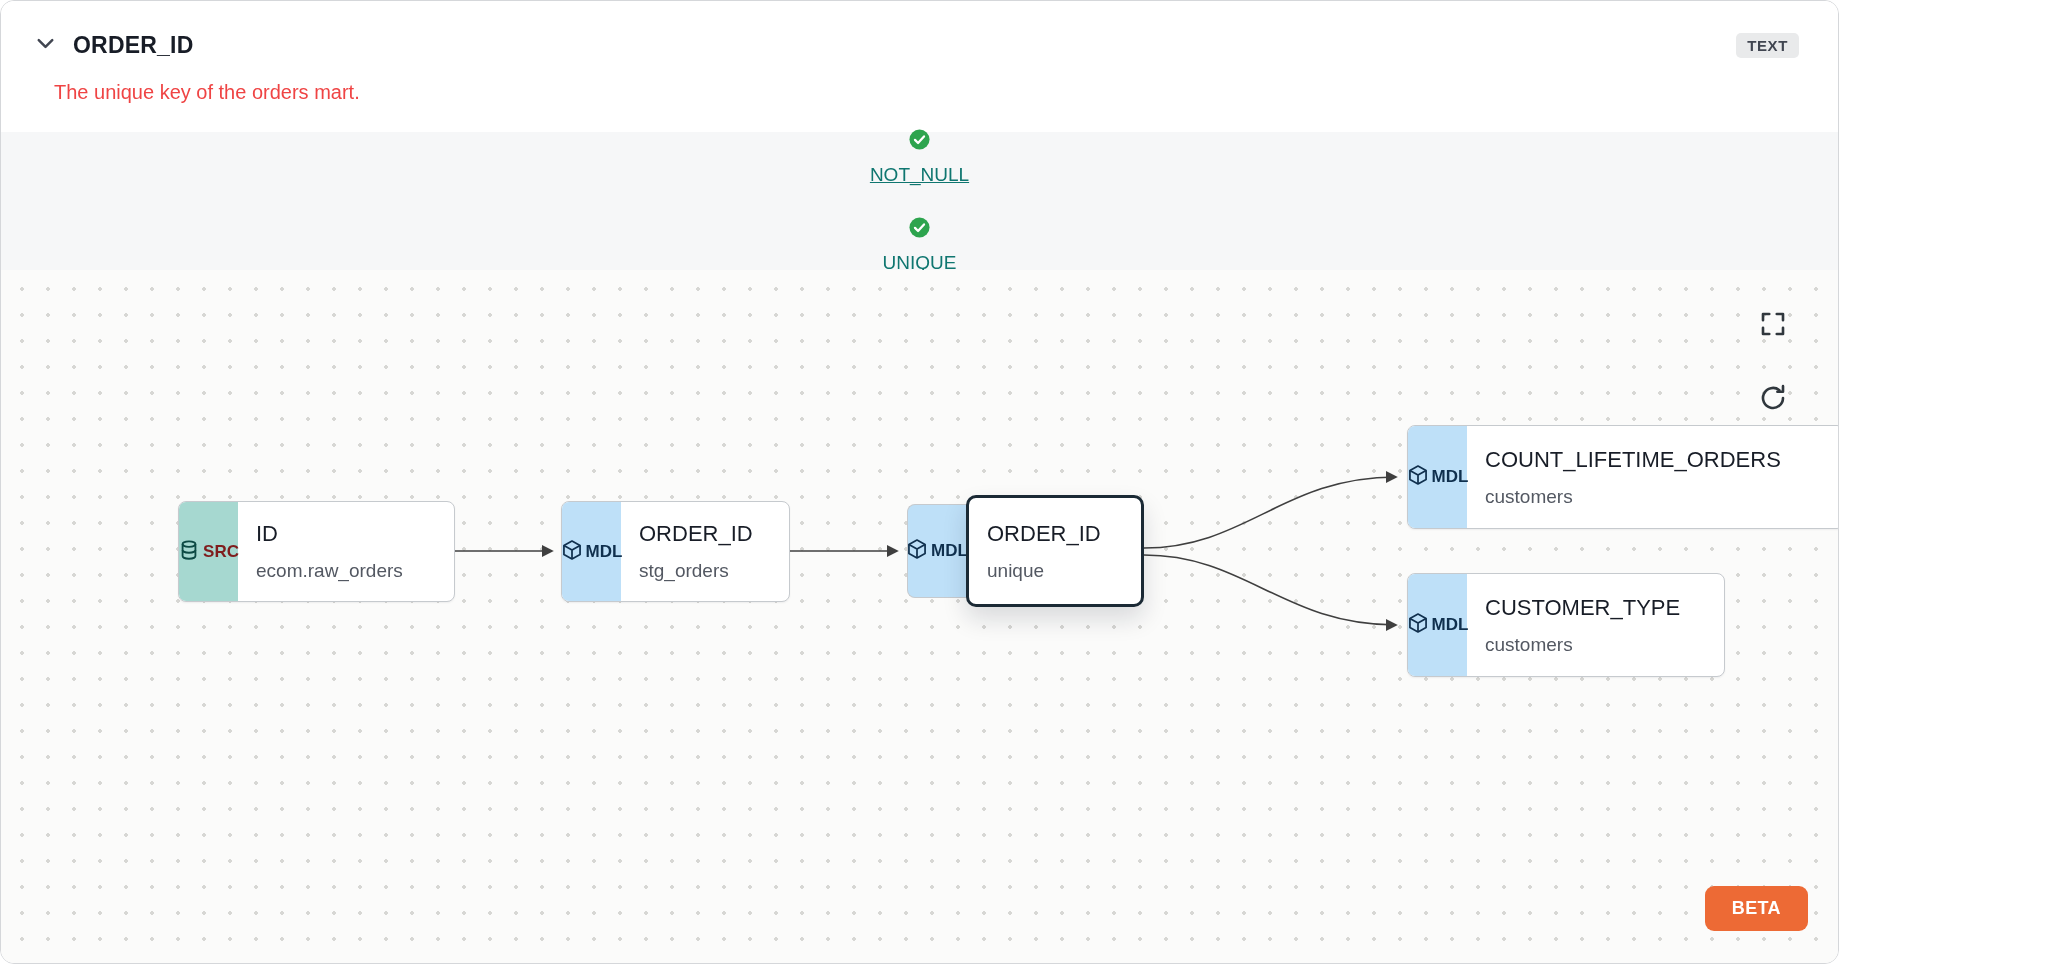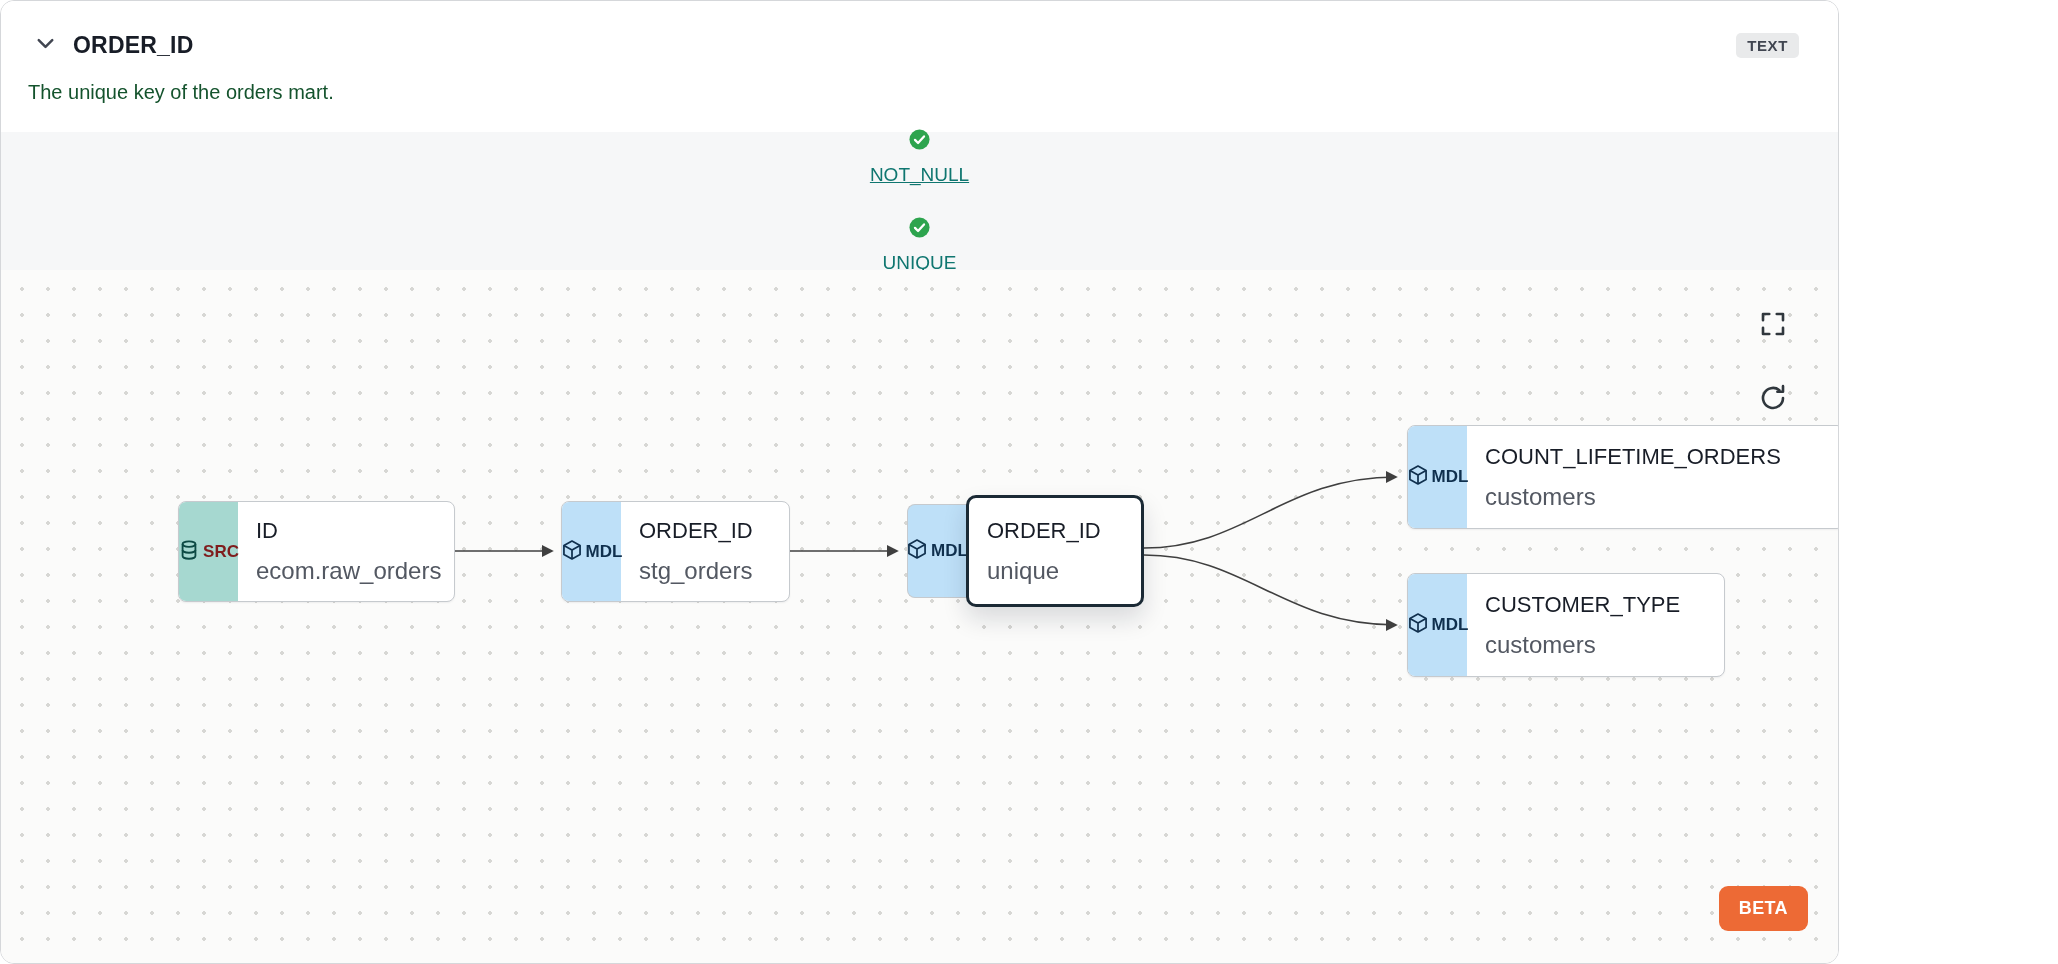--- a/index.html
+++ b/index.html
@@ -24,21 +24,21 @@
   .chevron-btn {
     width: 40px; height: 40px; border: none; background: transparent;
     display: flex; align-items: center; justify-content: center; cursor: pointer;
   }
   .page-title { font-size: 23px; font-weight: 700; margin-left: 8px; color: #181d27; letter-spacing: .2px; }
   .type-badge {
     margin-left: auto; background: #e9eaeb; color: #414651;
     font-size: 15px; font-weight: 600; letter-spacing: .6px;
     padding: 4px 11px; border-radius: 5px;
   }
-  .description { font-size: 20px; color: #14532d; margin-top: 14px; margin-left: 3px; }
+  .description { font-size: 20px; color: #ef4444; margin-top: 14px; margin-left: 29px; }
 
   
   .tests {
     height: 138px; background: #f6f7f8;
     padding: 0 39px; display: flex; flex-direction: column;
     justify-content: center; gap: 30px;
   }
   .test-row { display: flex; align-items: center; gap: 13px; flex-direction: column; }
   .check-icon { width: 23px; height: 23px; flex: 0 0 auto; }
   .test-link {
@@ -69,21 +69,21 @@
     border-radius: 7px 0 0 7px;
   }
   .badge.mdl { background: #bee0f8; color: #10304e; }
   .badge.src { background: #a6d8d0; color: #7f1d1d; }
   .badge-label { font-size: 17px; font-weight: 600; }
   .node-body {
     padding: 0 20px 0 18px; display: flex; flex-direction: column;
     justify-content: center; gap: 13px; flex: 1;
   }
   .node-title { font-size: 22px; font-weight: 500; color: #181d27; }
-  .node-subtitle { font-size: 24px; color: #535862; }
+  .node-subtitle { font-size: 19px; color: #535862; }
 
   
   .node.selected { border: none; background: transparent; box-shadow: none; border-radius: 0; }
   .node.selected .badge {
     border: 1px solid #c6cace; border-right: none;
     border-radius: 8px 0 0 8px; height: 94px; align-self: center;
   }
   .node.selected .node-body {
     background: #ffffff; border: 3px solid #1b2a35; border-radius: 10px;
     box-shadow: 0 12px 24px rgba(16,24,40,.14);
@@ -92,21 +92,21 @@
   .canvas-controls {
     position: absolute; right: 48px; top: 38px;
     display: flex; flex-direction: column; gap: 40px;
   }
   .ctrl-btn { width: 34px; height: 34px; border: none; background: transparent; cursor: pointer; padding: 0; }
 
   .beta-badge {
     position: absolute; right: 30px; bottom: 32px;
     background: #ed6a35; color: #ffffff;
     font-size: 18px; font-weight: 700; letter-spacing: .4px;
-    padding: 12px 20px; border-radius: 9px;
+    padding: 12px 27px; border-radius: 9px;
   }
 </style>
 </head>
 <body>
 
 <div class="card">
 
   <div class="header">
     <div class="header-row">
       <button class="chevron-btn">

